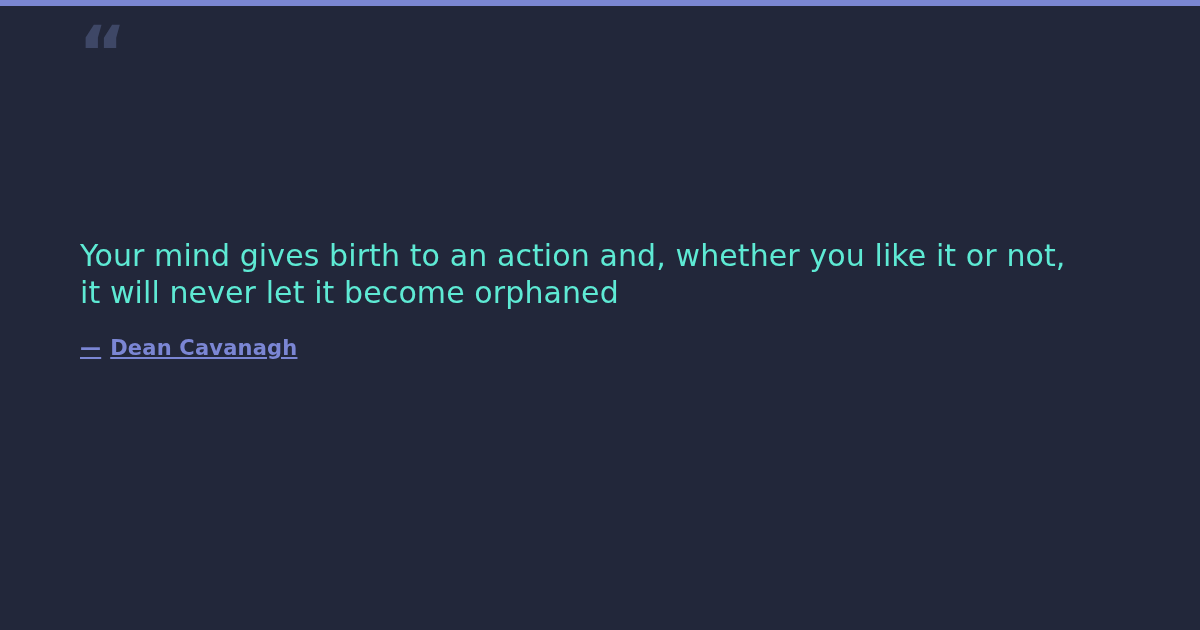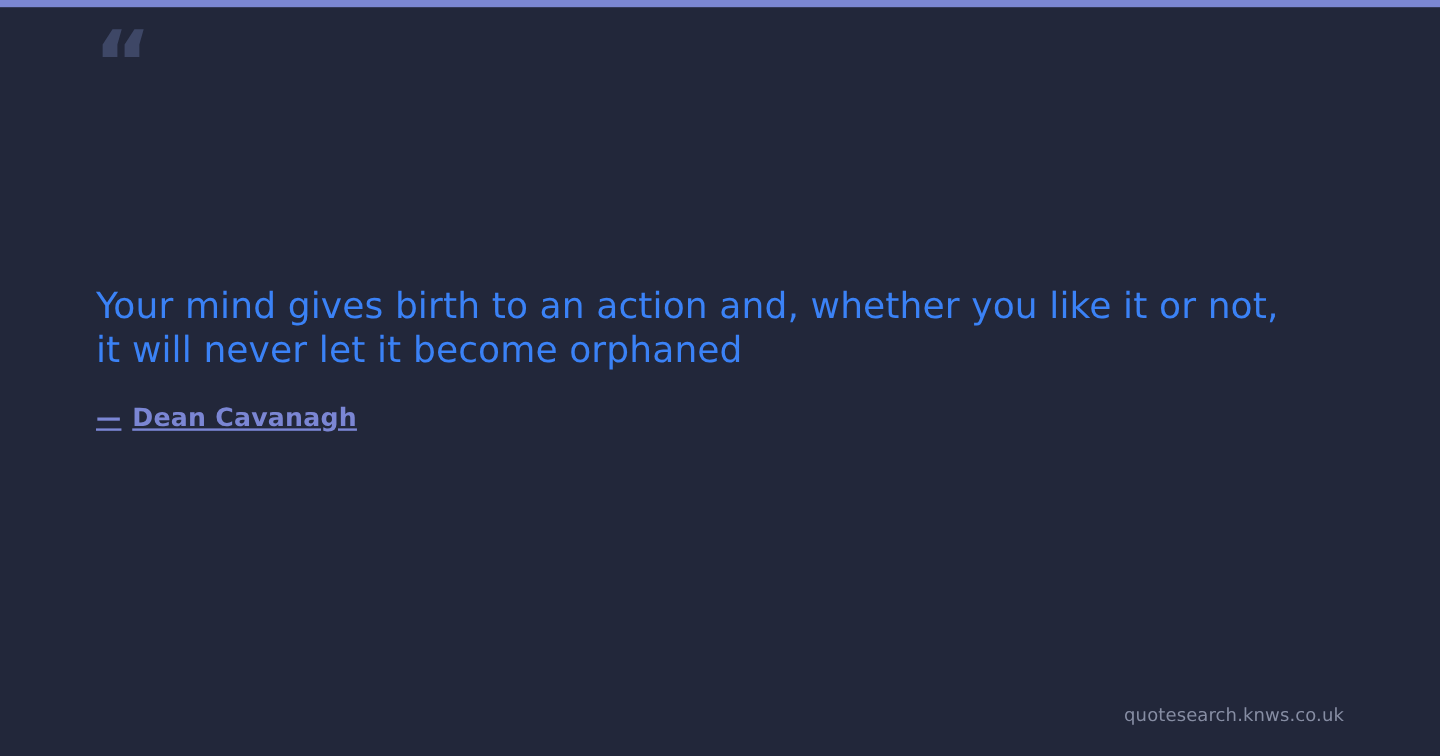--- a/index.html
+++ b/index.html
@@ -49,21 +49,21 @@
     left: 80px;
     top: 238px;
     width: 1010px;
   }
 
   .quote-text {
     font-family: "DejaVu Sans", sans-serif;
     font-size: 30px;
     font-weight: 400;
     line-height: 1.23;
-    color: #3b82f6;
+    color: #5eead4;
     letter-spacing: 0.1px;
     margin: 0;
     max-width: 990px;
   }
 
   .attribution {
     margin: 24px 0 0 0;
     font-family: "DejaVu Sans", sans-serif;
     font-size: 21px;
     font-weight: 700;
@@ -98,15 +98,14 @@
   <div class="quote-mark">“</div>
 
   <div class="content">
     <p class="quote-text">Your mind gives birth to an action and, whether you like it or not, it will never let it become orphaned</p>
 
     <div class="attribution">
       <span class="dash">—</span><span>Dean Cavanagh</span>
     </div>
   </div>
 
-  <div class="watermark">quotesearch.knws.co.uk</div>
 
 </div>
 
 </body></html>

